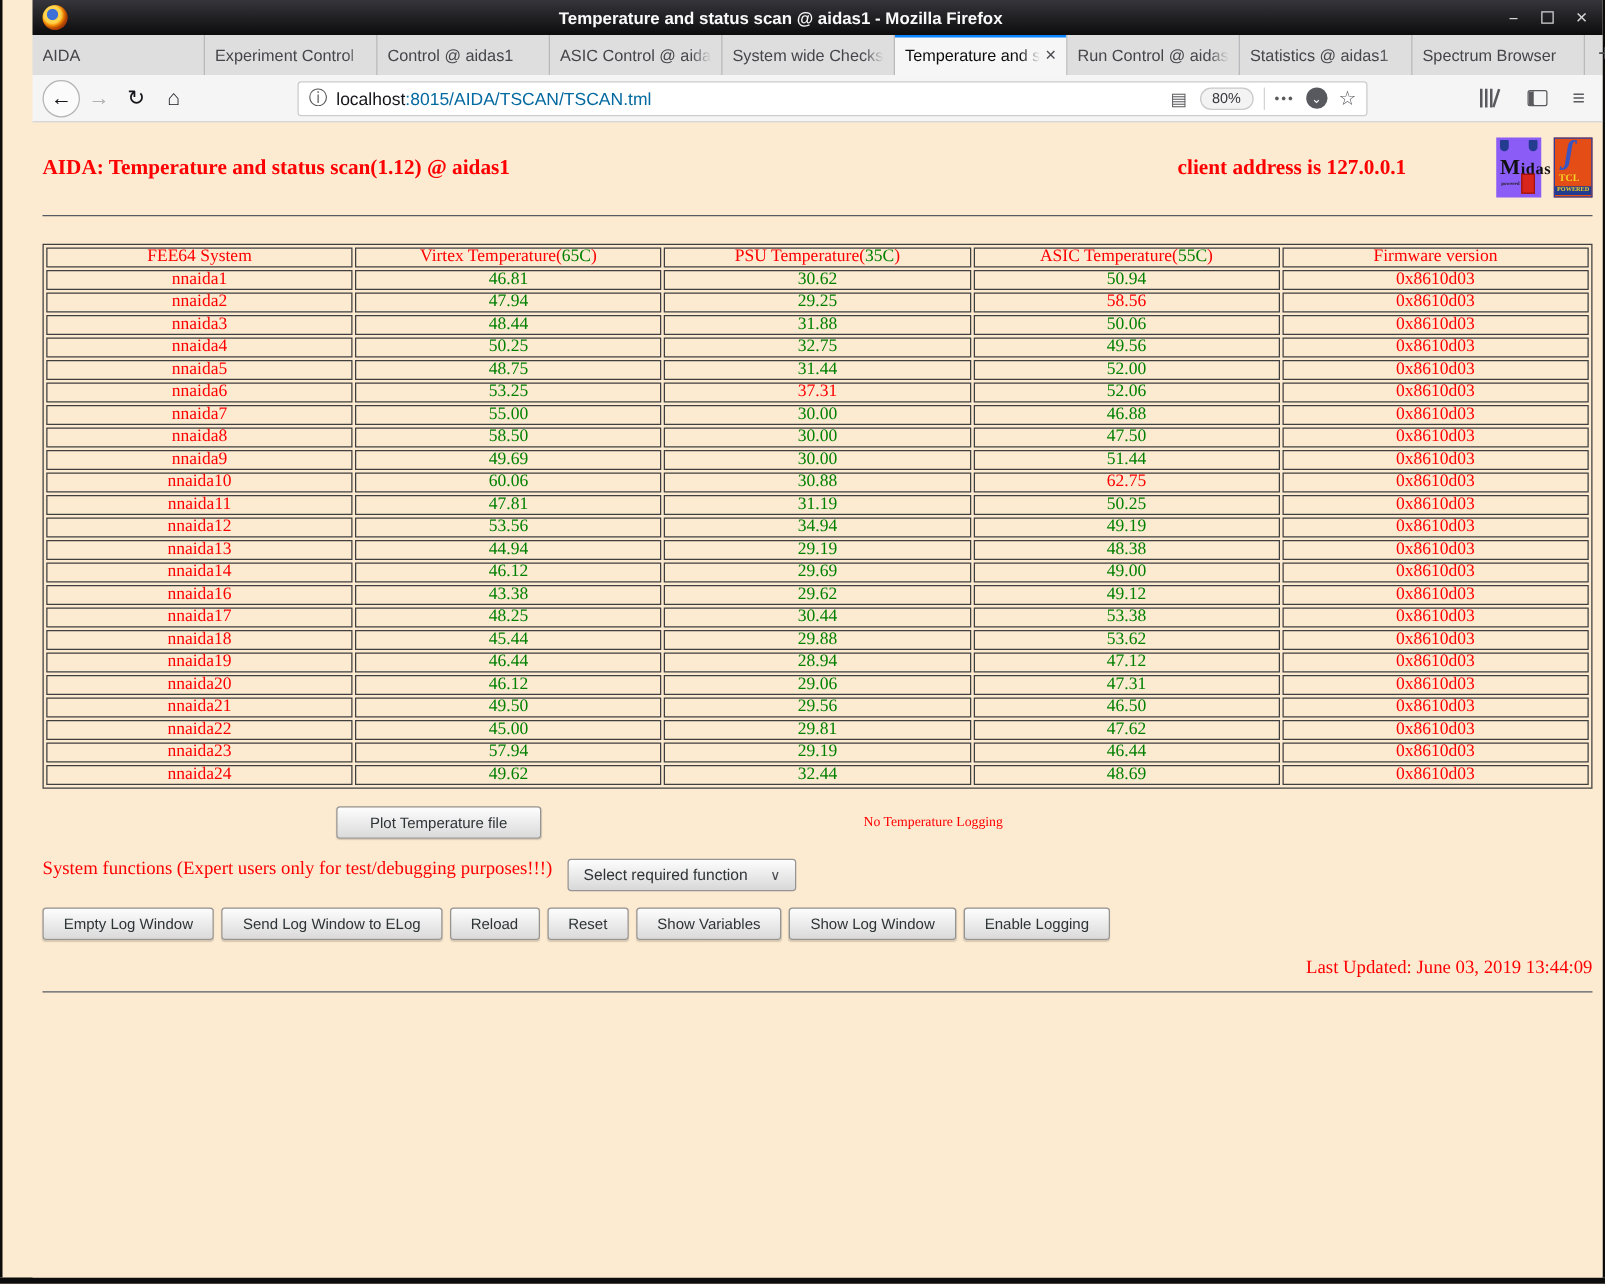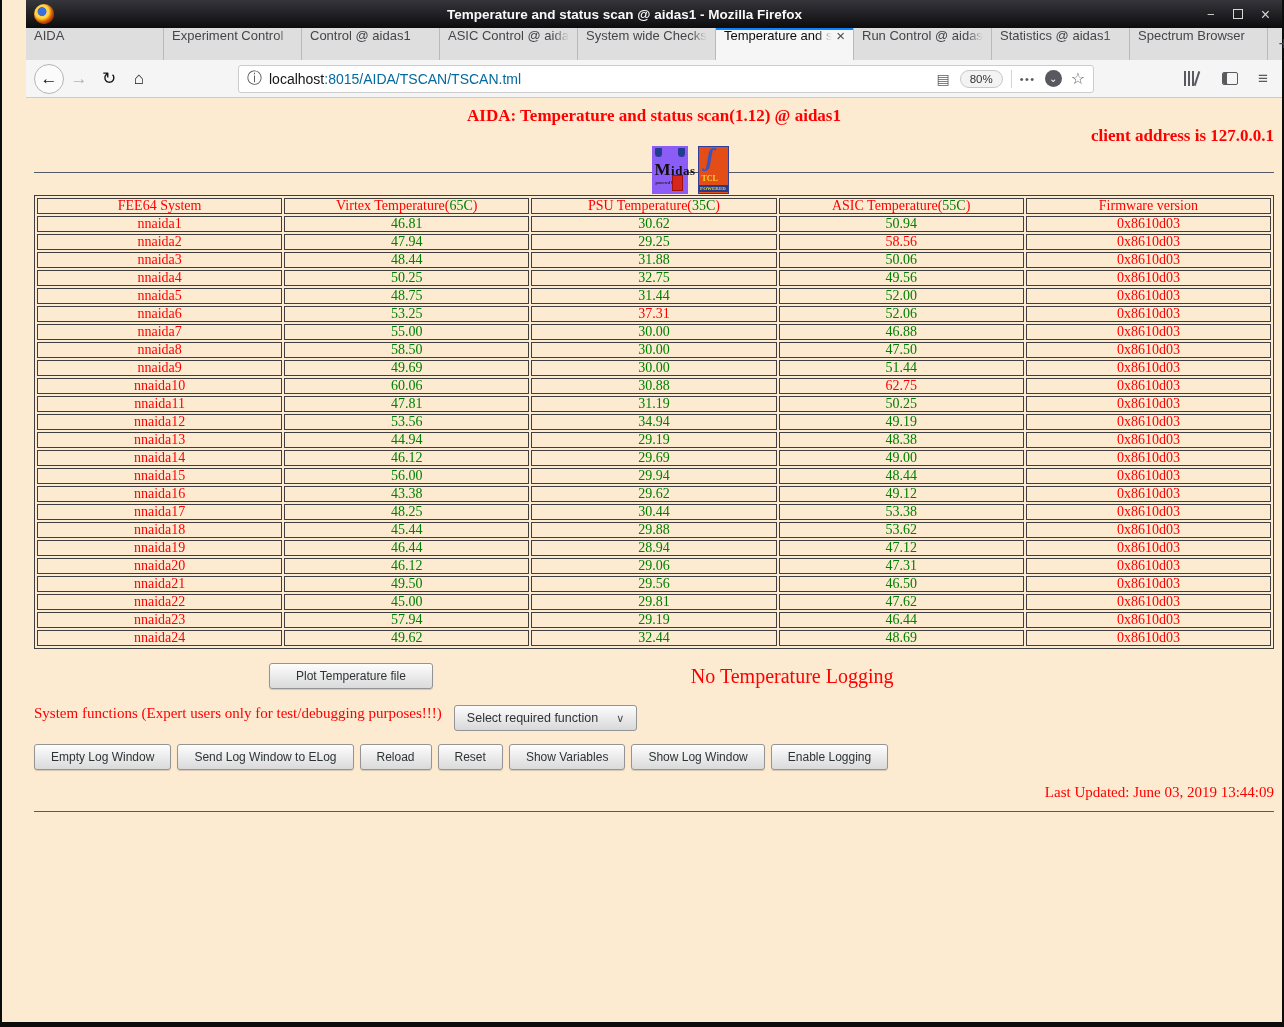--- a/index.html
+++ b/index.html
@@ -18,21 +18,21 @@
     background:radial-gradient(circle at 40% 38%, #3d6fd9 0 24%, #ffd44d 28% 40%, #ff9500 52%, #e55b0c 72%, #c22a12 100%);
     box-shadow: inset -2px -2px 3px rgba(120,30,0,.6); }
   .win-title { flex:1; text-align:center; font-size:13.5px; font-weight:bold;
     white-space:nowrap; overflow:hidden; }
   .win-controls { display:flex; align-items:center; gap:18px; padding:0 12px; color:#d6d6d6; }
   .wc { font-size:13px; line-height:13px; cursor:default; }
   .wc-max { width:10px; height:10px; border:1.5px solid #d6d6d6; display:inline-block; }
 
   
   .tabbar { height:32px; flex:0 0 32px; background:#dededf; display:flex; align-items:stretch; }
-  .tab { width:138px; flex:0 0 138px; display:flex; padding:0 8px;
+  .tab { width:138px; flex:0 0 138px; display:flex; align-items:center; padding:0 8px;
     font-size:13px; color:#45454a; border-right:1px solid #b9b9bb; position:relative; overflow:hidden; }
   .tab-label { flex:1; white-space:nowrap; overflow:hidden;
     -webkit-mask-image:linear-gradient(to right,#000 calc(100% - 16px),transparent);
     mask-image:linear-gradient(to right,#000 calc(100% - 16px),transparent); }
   .tab.active { background:#f6f6f7; color:#0c0c0d; }
   .tab.active::before { content:""; position:absolute; top:0; left:0; right:0; height:2px; background:#0a84ff; }
   .tab-close { flex:0 0 auto; font-size:15px; line-height:15px; color:#4a4a4f; margin-left:4px; }
   .newtab { width:32px; flex:0 0 32px; display:flex; align-items:center; justify-content:center;
     font-size:19px; color:#4a4a4f; }
 
@@ -63,21 +63,21 @@
   .lib-icon i:last-child { transform:rotate(18deg); }
   .sb-icon { width:16px; height:13px; border:1.5px solid #5a5a5e; border-radius:2px;
     box-shadow:inset 4px 0 0 #5a5a5e; margin:0 14px; }
   .menu-icon { color:#5a5a5e; font-size:17px; margin:0 6px; }
 
   
   .content { flex:1; background:#fcead1; overflow:hidden;
     font-family:"Liberation Serif", serif; }
   .alert { color:#ff0000; }
   .ok { color:#008000; }
-  .pg-header { display:flex; align-items:center; margin:8px 8px 0; height:56px;flex-direction:column; }
+  .pg-header { display:flex; align-items:center; margin:8px 8px 0; height:56px; }
   .pg-title, .pg-client { font-size:17px; font-weight:bold; color:#ff0000; }
   .pg-client { margin-left:auto; }
   .logos { display:flex; gap:10px; margin-left:72px; }
   .midas-logo { width:36px; height:48px; background:#8b5cf6; position:relative;
     font-family:"Liberation Serif", serif; }
   .shield { position:absolute; top:2px; width:7px; height:9px; background:#233c8f;
     border-radius:1px 1px 4px 4px; }
   .shield.s1 { left:3px; } .shield.s2 { right:3px; }
   .midas-word { position:absolute; top:14px; left:3px; color:#101010; font-weight:bold;
     font-size:13px; letter-spacing:.5px; }
@@ -100,21 +100,21 @@
     font-size:14px; line-height:14px; height:14px; padding:0 3px; font-weight:normal;
     font-family:"Liberation Serif", serif; white-space:nowrap; }
   table.data th { color:#ff0000; }
   table.data col { width:20%; }
 
   .gtkbtn { font-family:"Liberation Sans", sans-serif; font-size:12px; color:#2e3436;
     background:linear-gradient(#fdfdfd,#dadada); border:1px solid #949494;
     border-radius:3px; padding:5px 16px; box-shadow:0 1px 1px rgba(0,0,0,.15); }
   .plot-row { display:flex; align-items:center; margin:14px 8px 0;gap:36px; }
   .plot-row .gtkbtn { margin-left:235px; padding:5px 26px; }
-  .logging-status { margin-left:222px; font-size:20px; color:#ff0000; }
+  .logging-status { margin-left:222px; font-size:11px; color:#ff0000; }
   .sysfunc-row { display:flex; align-items:flex-start; margin:16px 8px 0; }
   .sysfunc-label { font-size:15px; color:#ff0000; }
   .select-btn { margin-left:12px; display:flex; align-items:center; gap:18px;
     font-family:"Liberation Sans", sans-serif; font-size:12.5px; color:#2e3436;
     background:linear-gradient(#fdfdfd,#d8d8d8); border:1px solid #949494;
     border-radius:3px; padding:5px 12px; }
   .chev { font-size:11px; color:#4a4a4f; }
   .actions-row { display:flex; gap:6px; margin:13px 8px 0; }
   .updated-row { text-align:right; margin:14px 8px 0; font-size:15px; color:#ff0000; }
 </style>
@@ -325,27 +325,20 @@
             <td class="alert">0x8610d03</td>
           </tr>
           <tr>
             <td class="alert">nnaida14</td>
             <td class="ok">46.12</td>
             <td class="ok">29.69</td>
             <td class="ok">49.00</td>
             <td class="alert">0x8610d03</td>
           </tr>
           <tr>
-            <td class="alert">nnaida15</td>
-            <td class="ok">56.00</td>
-            <td class="ok">29.94</td>
-            <td class="ok">48.44</td>
-            <td class="alert">0x8610d03</td>
-          </tr>
-          <tr>
             <td class="alert">nnaida16</td>
             <td class="ok">43.38</td>
             <td class="ok">29.62</td>
             <td class="ok">49.12</td>
             <td class="alert">0x8610d03</td>
           </tr>
           <tr>
             <td class="alert">nnaida17</td>
             <td class="ok">48.25</td>
             <td class="ok">30.44</td>

